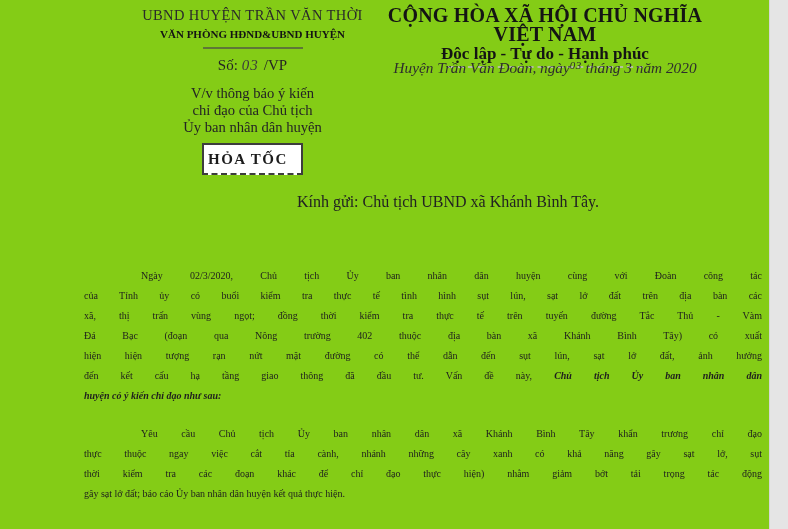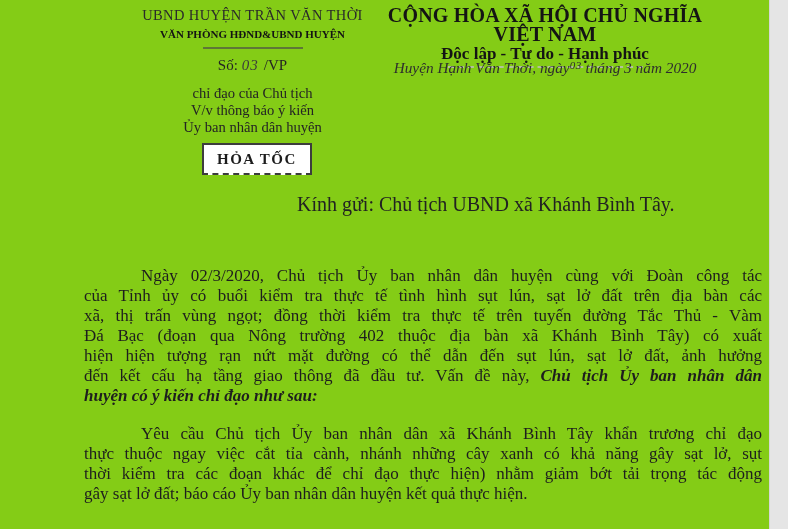--- a/index.html
+++ b/index.html
@@ -87,41 +87,41 @@
     font-size: 14.6px; line-height: 16.8px;
     color: #242424;
   }
 
   
   .stamp-box {
     position: absolute;
     left: 202px; top: 143px;
     border: 2px solid #3d3d3d;
     border-bottom-style: dashed;
-    padding: 6px 13px 5px 13px;
+    padding: 6px 13px 5px 4px;
     font-weight: bold;
     font-size: 15px;
     letter-spacing: 1.5px;
     color: #1c1c1c;
     background: #ffffff;
   }
 
   
   .recipient {
     position: absolute;
     left: 297px; top: 193px;
-    font-size: 20px;
+    font-size: 16px;
     color: #222222;
   }
 
   
   .para {
     position: absolute;
     left: 84px; width: 678px;
-    font-size: 17px;
+    font-size: 10px;
     line-height: 20px;
     color: #1e1e1e;
   }
   .para.p1 { top: 266px; }
   .para.p2 { top: 424px; }
   .pline { text-align: justify; text-align-last: justify; }
   .pline.first { text-indent: 57px; }
   .pline.last { text-align-last: left; }
   .bi { font-weight: bold; font-style: italic; }
 </style>
@@ -140,26 +140,26 @@
     <div class="l1">CỘNG HÒA XÃ HỘI CHỦ NGHĨA VIỆT NAM</div>
     <div class="l2">Độc lập - Tự do - Hạnh phúc</div>
     <div class="rule-right"></div>
   </div>
 
   <div class="so-line">
     <span>Số:</span><span class="hand">03</span><span>/VP</span>
   </div>
 
   <div class="date-line">
-    <span>Huyện Hạnh Văn Thời, ngày</span><span class="day">03</span><span> tháng 3 năm 2020</span>
+    <span>Huyện Trần Văn Đoàn, ngày</span><span class="day">03</span><span> tháng 3 năm 2020</span>
   </div>
 
   <div class="subject">
+    <div>V/v thông báo ý kiến</div>
     <div>chỉ đạo của Chủ tịch</div>
-    <div>V/v thông báo ý kiến</div>
     <div>Ủy ban nhân dân huyện</div>
   </div>
 
   <div class="stamp-box">
     <span>HỎA TỐC</span>
   </div>
 
   <div class="recipient">Kính gửi: Chủ tịch UBND xã Khánh Bình Tây.</div>
 
   <div class="para p1">

